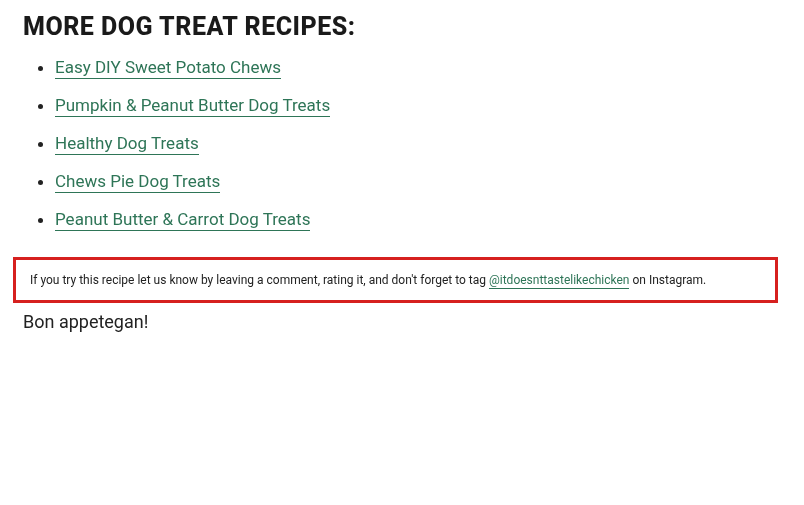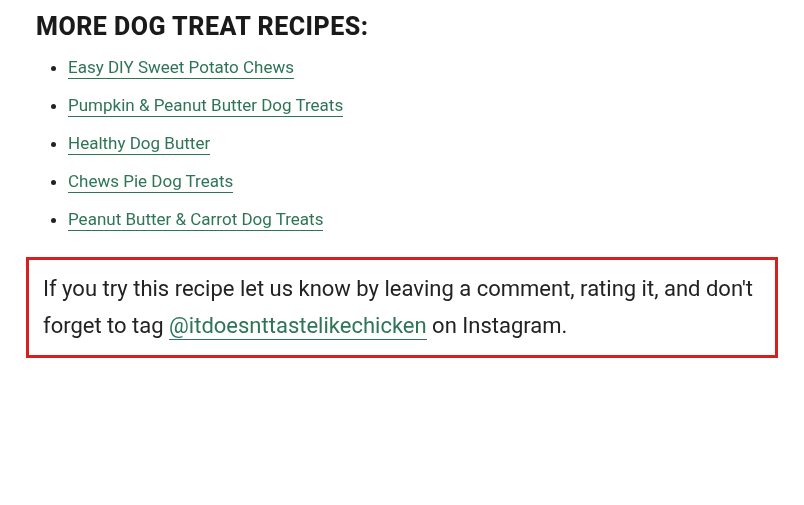--- a/index.html
+++ b/index.html
@@ -5,21 +5,21 @@
   * { box-sizing: border-box; }
   body {
     margin: 0;
     padding: 0;
     font-family: -apple-system, BlinkMacSystemFont, "Segoe UI", Roboto, Helvetica, Arial, sans-serif;
     background: #ffffff;
     width: 804px;
     color: #222;
   }
   .content {
-    padding: 12px 36px 20px 36px;
+    padding: 12px 36px 20px 23px;
   }
   h2.heading {
     font-size: 25px;
     font-weight: 800;
     letter-spacing: 0.5px;
     margin: 0 0 16px 0;
     color: #1a1a1a;
   }
   ul.recipe-list {
     margin: 0 0 28px 0;
@@ -36,21 +36,21 @@
   a.link {
     color: #2e7557;
     text-decoration: none;
     border-bottom: 1.5px solid #2e7557;
     padding-bottom: 1px;
   }
   .cta-box {
     border: 3px solid #d6201f;
     padding: 10px 14px 10px 14px;
     margin: 20px -10px 8px -10px;
-    font-size: 22px;
+    font-size: 12px;
     line-height: 1.7;
     color: #222;
   }
   .cta-box a.link {
     color: #2e7557;
     border-bottom: 1.5px solid #2e7557;
   }
   p.plain {
     margin: 6px 0 4px 0;
     font-size: 18px;
@@ -65,28 +65,29 @@
   <h2 class="heading">MORE DOG TREAT RECIPES:</h2>
 
   <ul class="recipe-list">
     <li>
       <a href="#" class="link">Easy DIY Sweet Potato Chews</a>
     </li>
     <li>
       <a href="#" class="link">Pumpkin &amp; Peanut Butter Dog Treats</a>
     </li>
     <li>
-      <a href="#" class="link">Healthy Dog Butter</a>
+      <a href="#" class="link">Healthy Dog Treats</a>
     </li>
     <li>
       <a href="#" class="link">Chews Pie Dog Treats</a>
     </li>
     <li>
       <a href="#" class="link">Peanut Butter &amp; Carrot Dog Treats</a>
     </li>
   </ul>
 
   <div class="cta-box">
     <span>If you try this recipe let us know by leaving a comment, rating it, and don't forget to tag </span><a href="#" class="link">@itdoesnttastelikechicken</a><span> on Instagram.</span>
   </div>
 
+  <p class="plain">Bon appetegan!</p>
 
 </div>
 
 </body></html>

